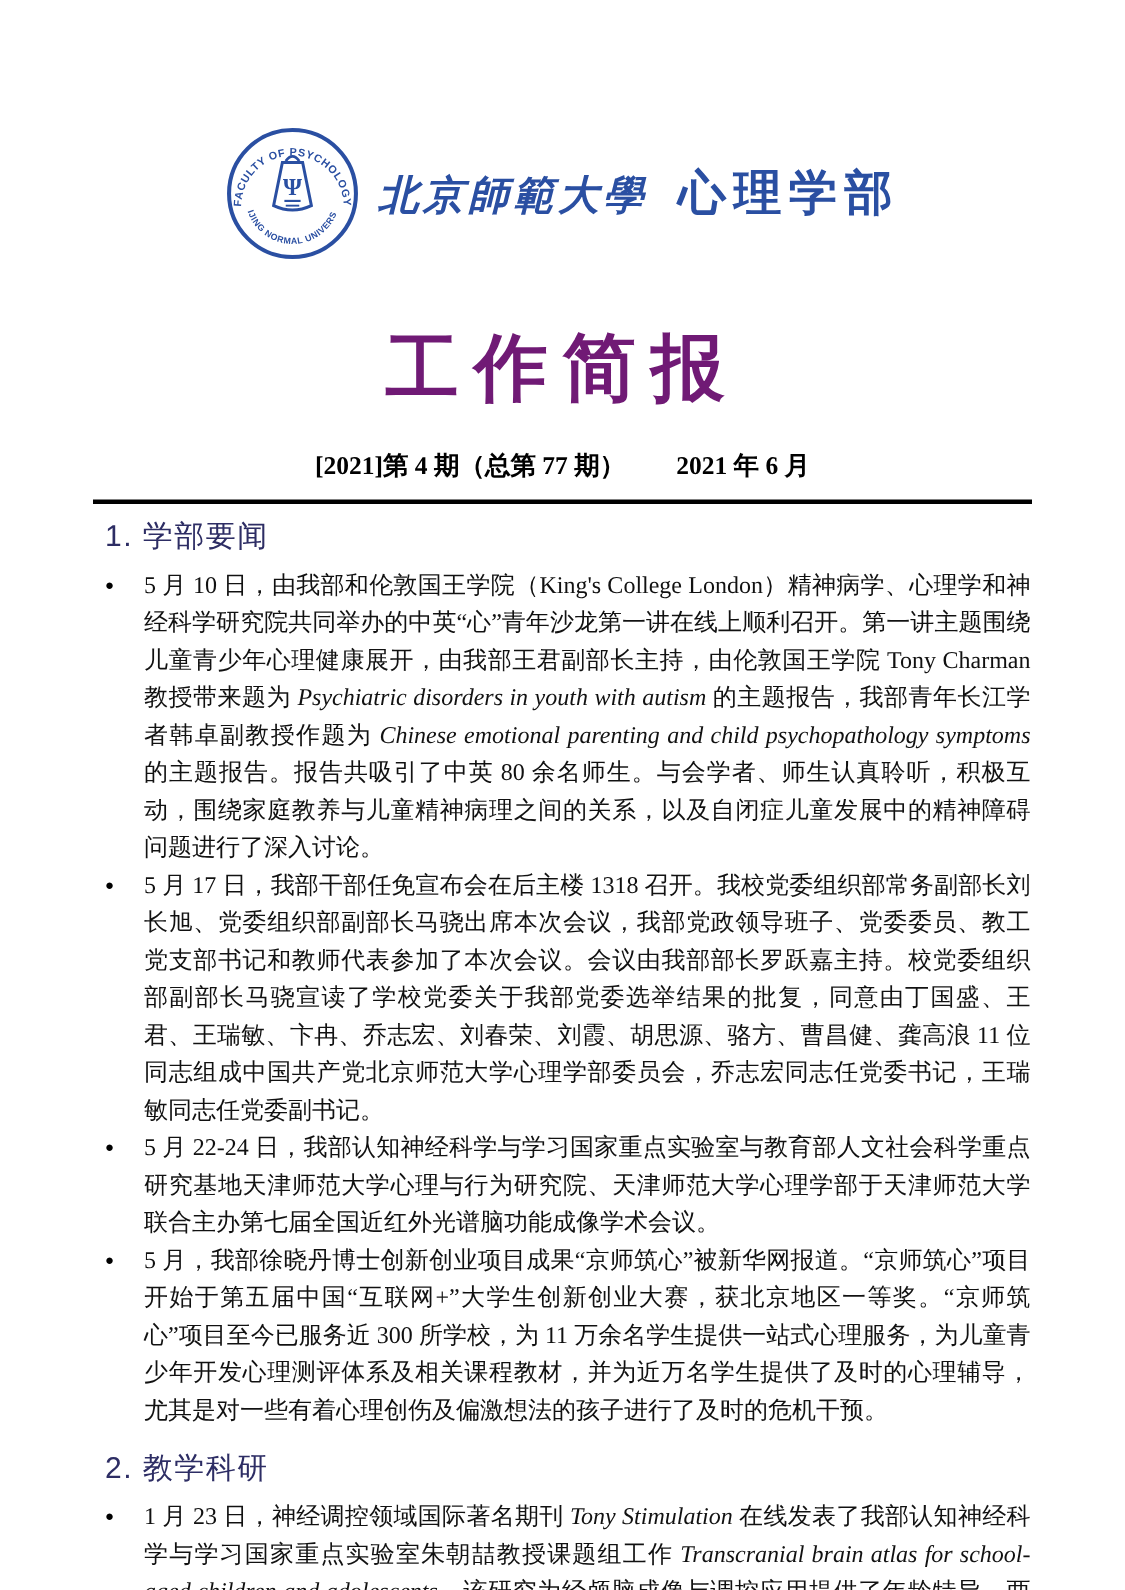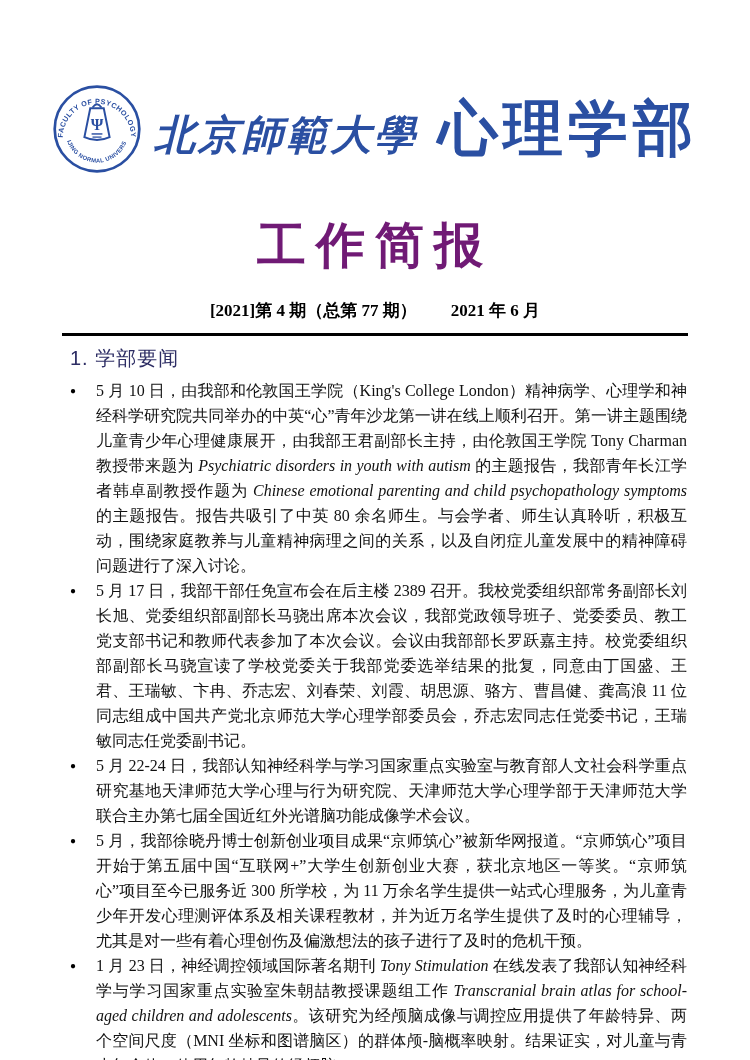--- a/index.html
+++ b/index.html
@@ -11,25 +11,25 @@
   
   .brand-row{
     display:flex;justify-content:center;align-items:center;
     gap:12px;padding-top:84px;
   }
   .seal{width:90px;height:90px;flex:none;}
   .brand-text{display:flex;align-items:baseline;}
   .brand-script{
     font-family:Liberation Mono, monospace;
     font-style:italic;font-weight:bold;
-    font-size:41px;color:#2a4fa2;letter-spacing:3px;
+    font-size:27px;color:#2a4fa2;letter-spacing:3px;
   }
   .brand-bold{
     font-family:"Liberation Sans","DejaVu Sans",sans-serif;
-    font-weight:900;font-size:60px;color:#2a4fa2;letter-spacing:5px;
+    font-weight:900;font-size:32px;color:#2a4fa2;letter-spacing:5px;
     margin-left:20px;
   }
   
   .doc-title{
     margin:44px 0 0 0;text-align:center;
     font-size:49px;font-weight:bold;color:#701a75;
     letter-spacing:10px;line-height:1.15;
     font-family:"Liberation Serif","DejaVu Serif",serif;
   }
   .issue-line{
@@ -102,34 +102,35 @@
 
     <section>
       <h2 class="sec-heading">1. 学部要闻</h2>
       <ul class="bullet-list">
         <li>
           <span class="bullet">●</span>
           <p class="li-text"><span>5 月 10 日，由我部和伦敦国王学院（King's College London）精神病学、心理学和神经科学研究院共同举办的中英“心”青年沙龙第一讲在线上顺利召开。第一讲主题围绕儿童青少年心理健康展开，由我部王君副部长主持，由伦敦国王学院 Tony Charman 教授带来题为 </span><i>Psychiatric disorders in youth with autism</i><span> 的主题报告，我部青年长江学者韩卓副教授作题为 </span><i>Chinese emotional parenting and child psychopathology symptoms</i><span> 的主题报告。报告共吸引了中英 80 余名师生。与会学者、师生认真聆听，积极互动，围绕家庭教养与儿童精神病理之间的关系，以及自闭症儿童发展中的精神障碍问题进行了深入讨论。</span></p>
         </li>
         <li>
           <span class="bullet">●</span>
-          <p class="li-text"><span>5 月 17 日，我部干部任免宣布会在后主楼 2389 召开。我校党委组织部常务副部长刘长旭、党委组织部副部长马骁出席本次会议，我部党政领导班子、党委委员、教工党支部书记和教师代表参加了本次会议。会议由我部部长罗跃嘉主持。校党委组织部副部长马骁宣读了学校党委关于我部党委选举结果的批复，同意由丁国盛、王君、王瑞敏、卞冉、乔志宏、刘春荣、刘霞、胡思源、骆方、曹昌健、龚高浪 11 位同志组成中国共产党北京师范大学心理学部委员会，乔志宏同志任党委书记，王瑞敏同志任党委副书记。</span></p>
+          <p class="li-text"><span>5 月 17 日，我部干部任免宣布会在后主楼 1318 召开。我校党委组织部常务副部长刘长旭、党委组织部副部长马骁出席本次会议，我部党政领导班子、党委委员、教工党支部书记和教师代表参加了本次会议。会议由我部部长罗跃嘉主持。校党委组织部副部长马骁宣读了学校党委关于我部党委选举结果的批复，同意由丁国盛、王君、王瑞敏、卞冉、乔志宏、刘春荣、刘霞、胡思源、骆方、曹昌健、龚高浪 11 位同志组成中国共产党北京师范大学心理学部委员会，乔志宏同志任党委书记，王瑞敏同志任党委副书记。</span></p>
         </li>
         <li>
           <span class="bullet">●</span>
           <p class="li-text"><span>5 月 22-24 日，我部认知神经科学与学习国家重点实验室与教育部人文社会科学重点研究基地天津师范大学心理与行为研究院、天津师范大学心理学部于天津师范大学联合主办第七届全国近红外光谱脑功能成像学术会议。</span></p>
         </li>
         <li>
           <span class="bullet">●</span>
           <p class="li-text"><span>5 月，我部徐晓丹博士创新创业项目成果“京师筑心”被新华网报道。“京师筑心”项目开始于第五届中国“互联网+”大学生创新创业大赛，获北京地区一等奖。“京师筑心”项目至今已服务近 300 所学校，为 11 万余名学生提供一站式心理服务，为儿童青少年开发心理测评体系及相关课程教材，并为近万名学生提供了及时的心理辅导，尤其是对一些有着心理创伤及偏激想法的孩子进行了及时的危机干预。</span></p>
         </li>
       </ul>
     </section>
 
     <section>
+      <h2 class="sec-heading second">2. 教学科研</h2>
       <ul class="bullet-list">
         <li>
           <span class="bullet">●</span>
           <p class="li-text"><span>1 月 23 日，神经调控领域国际著名期刊 </span><i>Tony Stimulation</i><span> 在线发表了我部认知神经科学与学习国家重点实验室朱朝喆教授课题组工作 </span><i>Transcranial brain atlas for school-aged children and adolescents</i><span>。该研究为经颅脑成像与调控应用提供了年龄特异、两个空间尺度（MNI 坐标和图谱脑区）的群体颅-脑概率映射。结果证实，对儿童与青少年个体，使用年龄特异的经颅脑</span></p>
         </li>
       </ul>
     </section>
 
   </main>
 </div>

